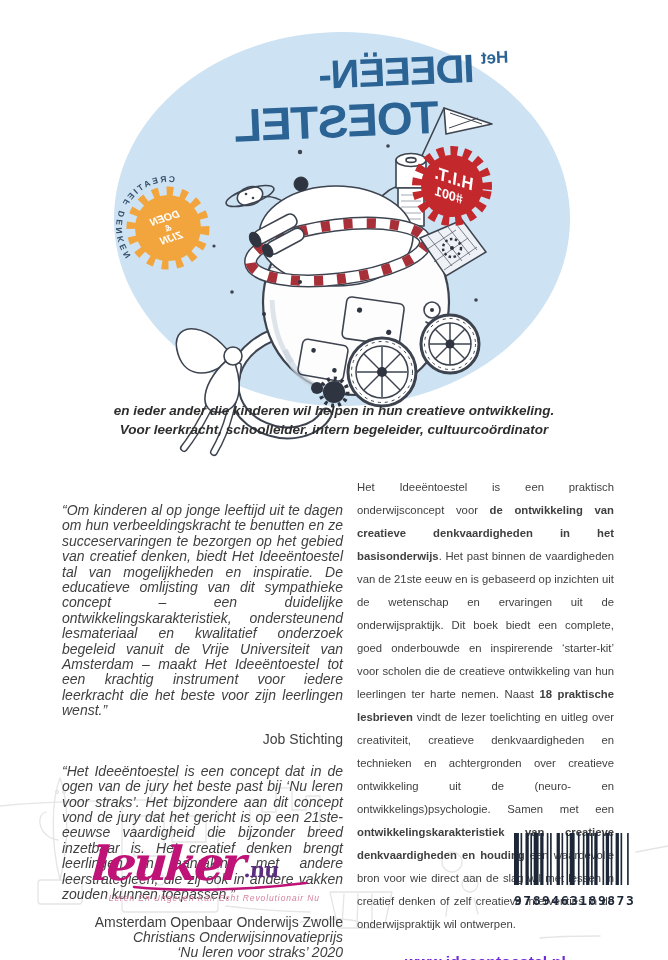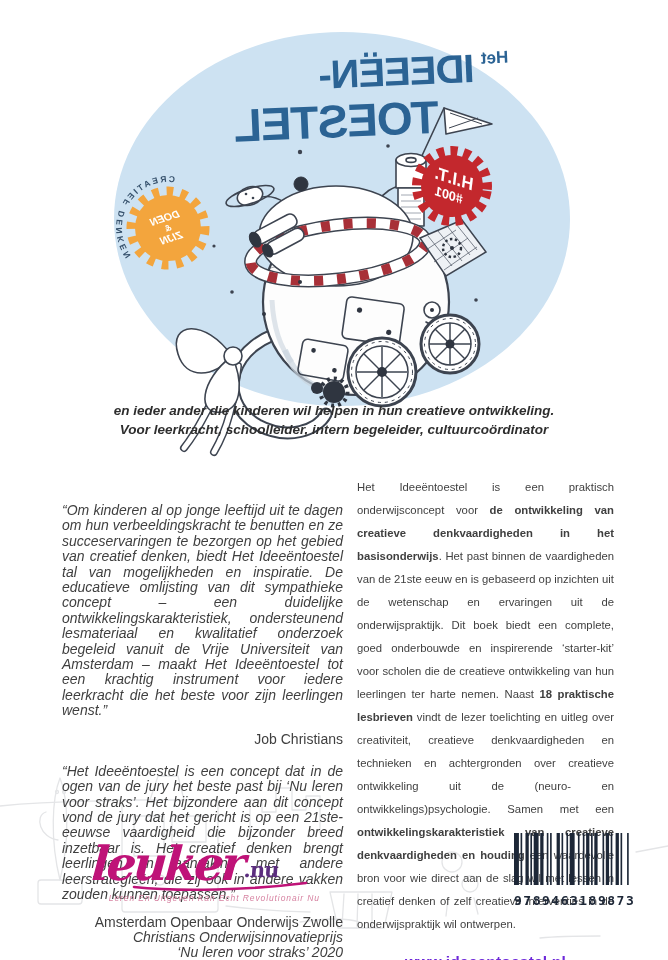--- a/index.html
+++ b/index.html
@@ -299,21 +299,21 @@
   </div>
 
   <div class="intro">
     <div>en ieder ander die kinderen wil helpen in hun creatieve ontwikkeling.</div>
     <div>Voor leerkracht, schoolleider, intern begeleider, cultuurcoördinator</div>
   </div>
 
   <div class="col-left">
     <div class="quote">“Om kinderen al op jonge leeftijd uit te dagen om hun verbeeldingskracht te benutten en ze succeservaringen te bezorgen op het gebied van creatief denken, biedt Het Ideeëntoestel tal van mogelijkheden en inspiratie. De educatieve omlijsting van dit sympathieke concept – een duidelijke ontwikkelingskarakteristiek, ondersteunend lesmateriaal en kwalitatief onderzoek begeleid vanuit de Vrije Universiteit van Amsterdam – maakt Het Ideeëntoestel tot een krachtig instrument voor iedere leerkracht die het beste voor zijn leerlingen wenst.”</div>
     <div class="attribution">
-      <div class="attr-roman">Job Christians</div>
+      <div class="attr-roman">Job Stichting</div>
     </div>
     <div class="quote quote2">“Het Ideeëntoestel is een concept dat in de ogen van de jury het beste past bij ‘Nu leren voor straks’. Het bijzondere aan dit concept vond de jury dat het gericht is op een 21ste-eeuwse vaardigheid die bijzonder breed inzetbaar is. Het creatief denken brengt leerlingen in aanraking met andere leerstrategieën, die zij ook in andere vakken zouden kunnen toepassen.”</div>
     <div class="attribution">
       <div class="attr-roman">Amsterdam Openbaar Onderwijs Zwolle</div>
       <div class="attr-italic">Christians Onderwijsinnovatieprijs</div>
       <div class="attr-italic">‘Nu leren voor straks’ 2020</div>
     </div>
   </div>
 
   <div class="col-right">

